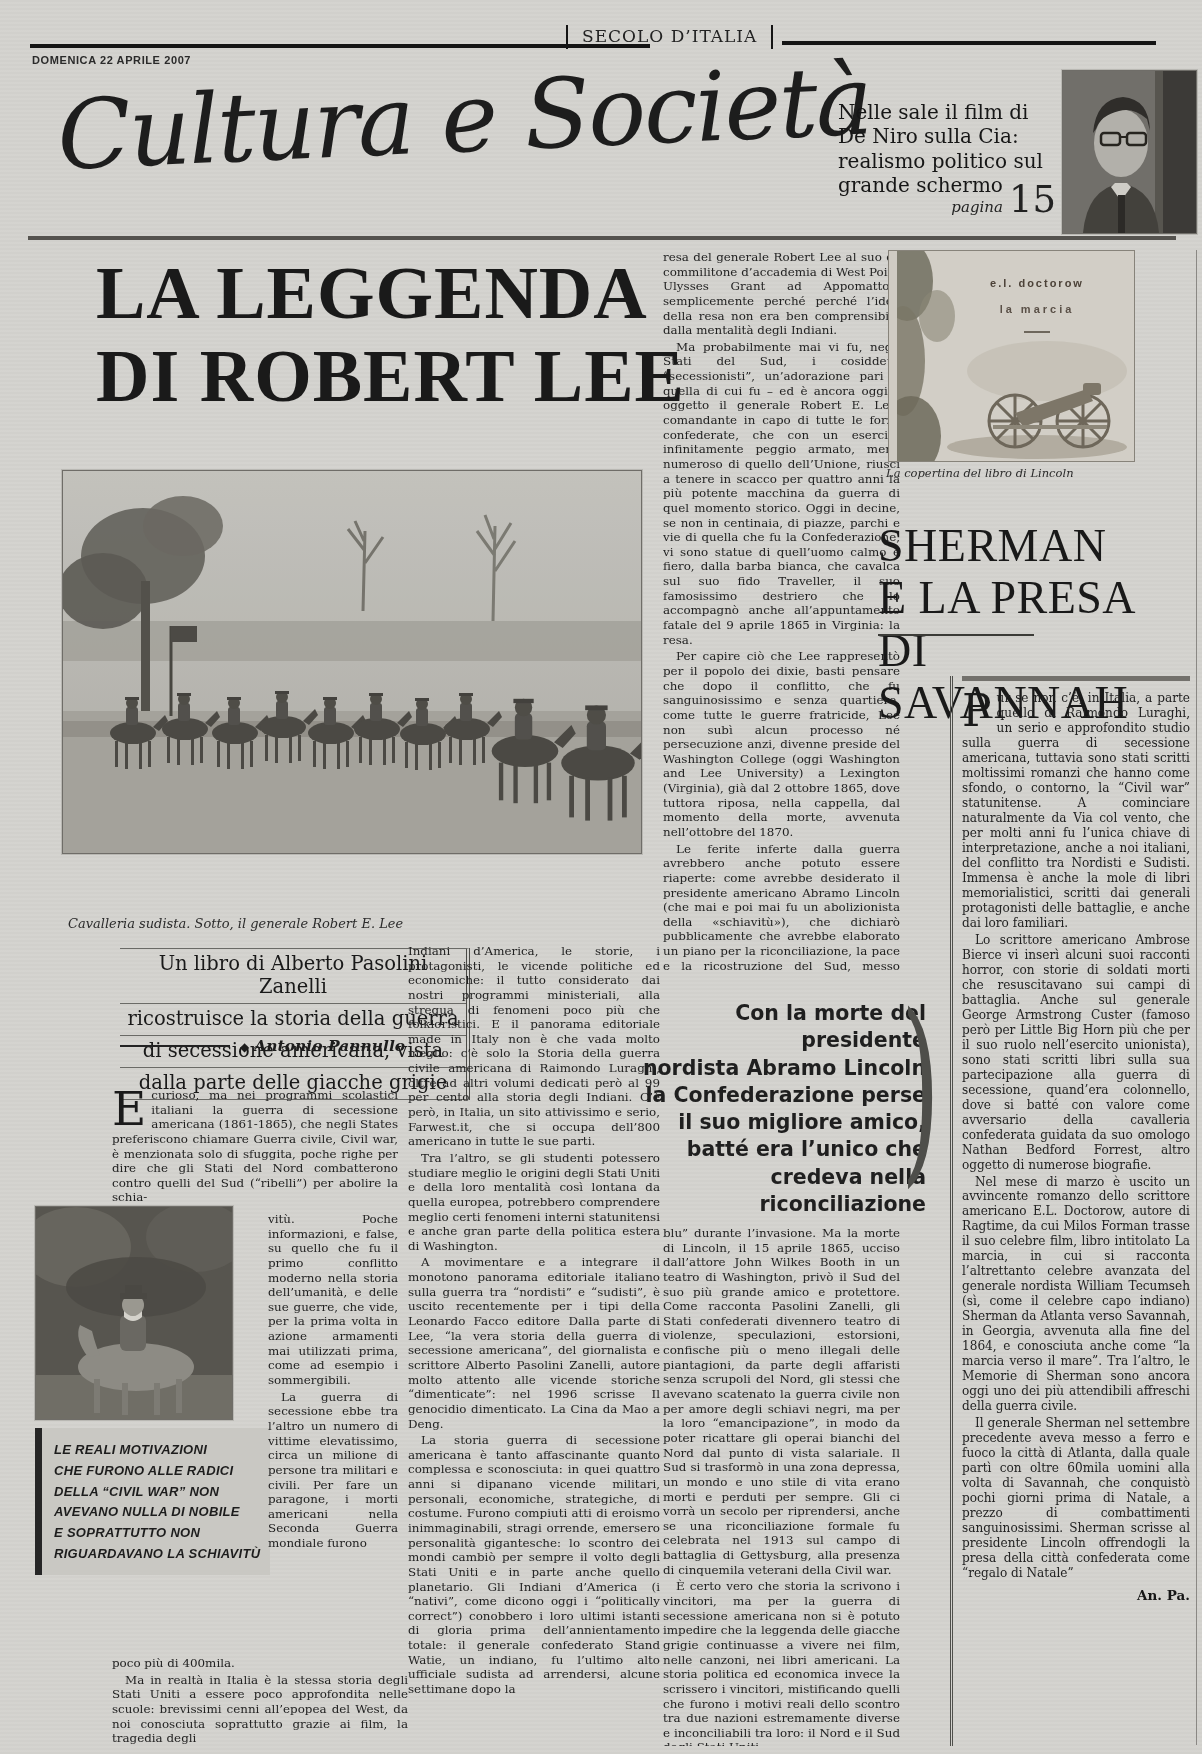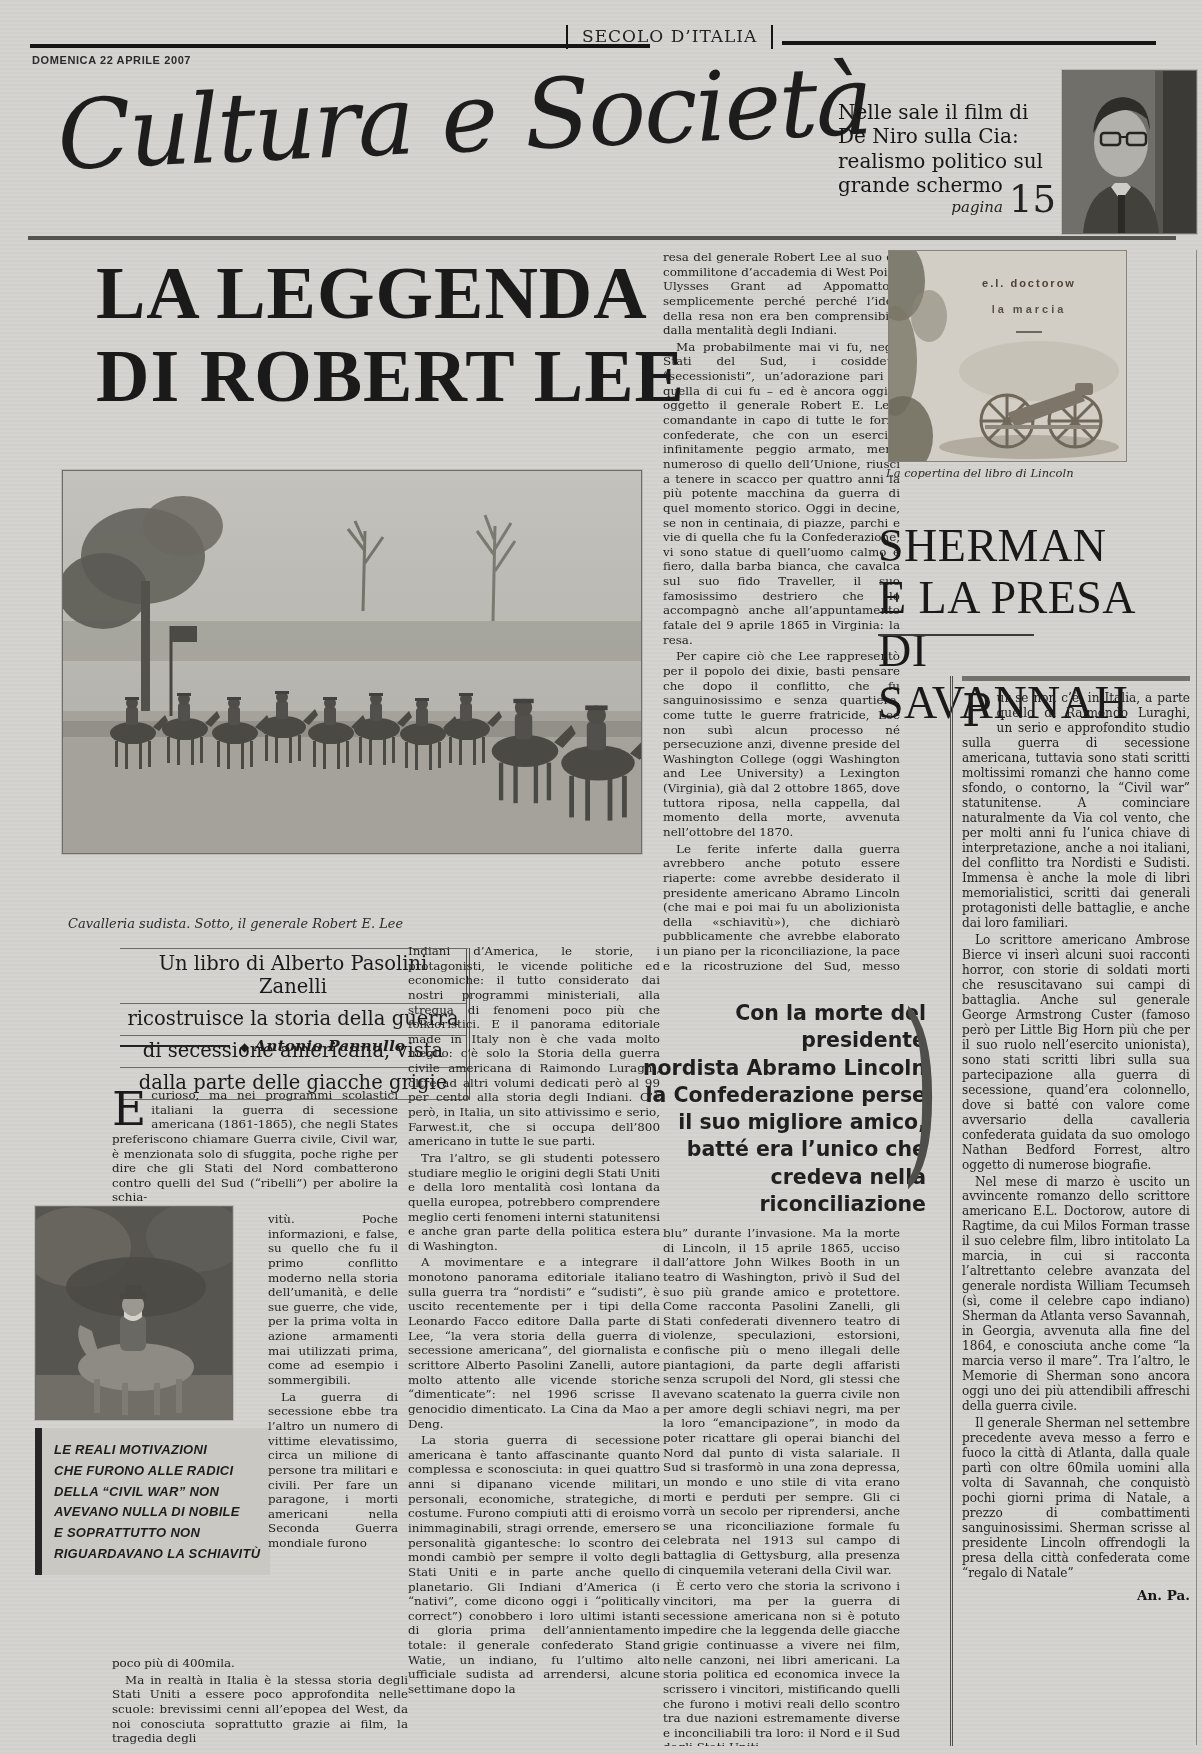--- a/index.html
+++ b/index.html
@@ -53,21 +53,21 @@
   .capsbox div{font-family:"Liberation Sans",sans-serif;font-weight:bold;font-style:italic;
                font-size:13px;line-height:1.6;color:#1d1d1d;letter-spacing:.3px;}
 
   
   .pullquote{text-align:right;font-family:"DejaVu Sans",sans-serif;font-weight:bold;
              font-size:20.5px;line-height:1.33;color:#1f1f1f;}
   .pq-paren{position:absolute;right:-14px;top:-28px;font-size:200px;color:#4e4e4a;
             transform:scaleX(.5);transform-origin:right center;font-family:"DejaVu Serif",serif;}
 
   
-  .cover{background:#cfcbc3;border:1px solid #87837a;}
+  .cover{background:#cfcbc3;border:1px solid #87837a;padding-left:8px;}
   .cover-author{font-family:"Liberation Sans",sans-serif;font-weight:bold;font-size:11px;
                 letter-spacing:2px;color:#4c4238;text-align:center;}
   .cover-title{font-family:"Liberation Sans",sans-serif;font-weight:bold;font-size:11px;
                letter-spacing:3px;color:#5a5047;text-align:center;margin-top:8px;}
   .cover-rule{width:26px;height:2px;background:#6e675c;margin:8px auto 0;}
   .sb-headline{font-family:"Liberation Serif",serif;font-size:46px;line-height:1.14;letter-spacing:.5px;color:#191919;margin-top:20px;}
   .sb-col{border-left:3px double #4f4f4b;padding-left:9px;overflow:hidden;}
   .sb-topbar{height:5px;background:#73716c;margin-bottom:10px;}
   .sb-col .bp{font-size:12.1px;line-height:1.24;}
   .signature{text-align:right;font-weight:bold;font-size:13.5px;margin-top:6px;color:#161616;}

